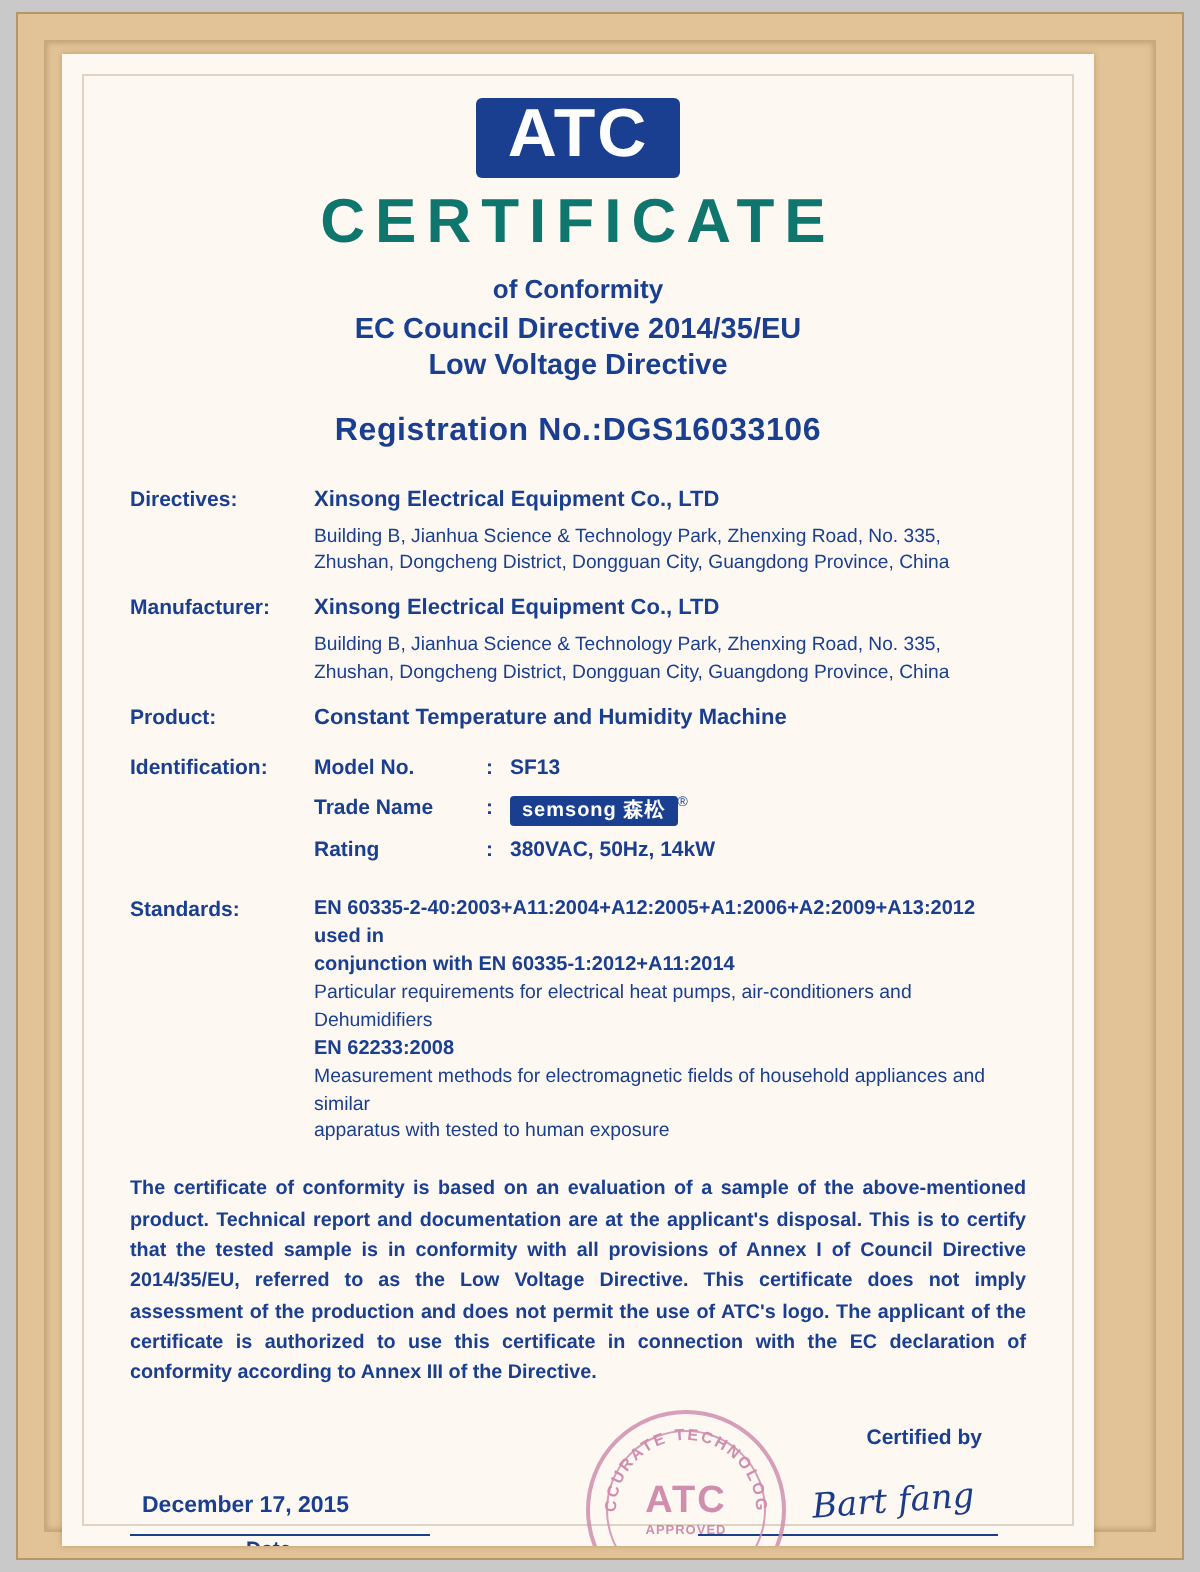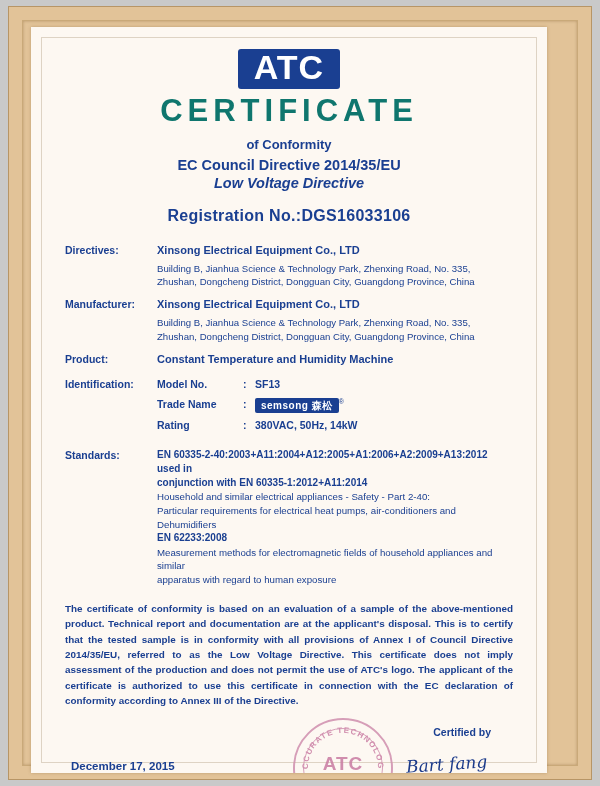--- a/index.html
+++ b/index.html
@@ -101,21 +101,20 @@
     color: #1a3f91;
     font-weight: bold;
     margin-top: 5px;
   }
   .lowvolt {
     text-align: center;
     font-size: 14.5px;
     color: #1a3f91;
     font-weight: bold;
     margin-top: 2px;
-    font-style: italic;
   }
   .regno {
     text-align: center;
     font-size: 16px;
     color: #1a3f91;
     font-weight: bold;
     margin-top: 16px;
     letter-spacing: 0.3px;
   }
 
@@ -413,25 +412,24 @@
             </tbody>
               </table>
           </div>
         </div>
 
         <div class="row">
           <div class="label">Standards:</div>
           <div class="value">
             <div class="std-line std-bold">EN 60335-2-40:2003+A11:2004+A12:2005+A1:2006+A2:2009+A13:2012 used in</div>
             <div class="std-line std-bold">conjunction with EN 60335-1:2012+A11:2014</div>
-            <div class="std-line">Household and similar electrical appliances - Safety - Part 2-40:</div>
             <div class="std-line">Particular requirements for electrical heat pumps, air-conditioners and Dehumidifiers</div>
             <div class="std-line std-bold">EN 62233:2008</div>
             <div class="std-line">Measurement methods for electromagnetic fields of household appliances and similar</div>
-            <div class="std-line">apparatus with regard to human exposure</div>
+            <div class="std-line">apparatus with tested to human exposure</div>
           </div>
         </div>
 
       </div>
 
       <div class="para">The certificate of conformity is based on an evaluation of a sample of the above-mentioned product. Technical report and documentation are at the applicant's disposal. This is to certify that the tested sample is in conformity with all provisions of Annex I of Council Directive 2014/35/EU, referred to as the Low Voltage Directive. This certificate does not imply assessment of the production and does not permit the use of ATC's logo. The applicant of the certificate is authorized to use this certificate in connection with the EC declaration of conformity according to Annex III of the Directive.</div>
 
       <div class="sig-area">
         <div class="certified-by">Certified by</div>
         <div class="sig-script">Bart fang</div>

